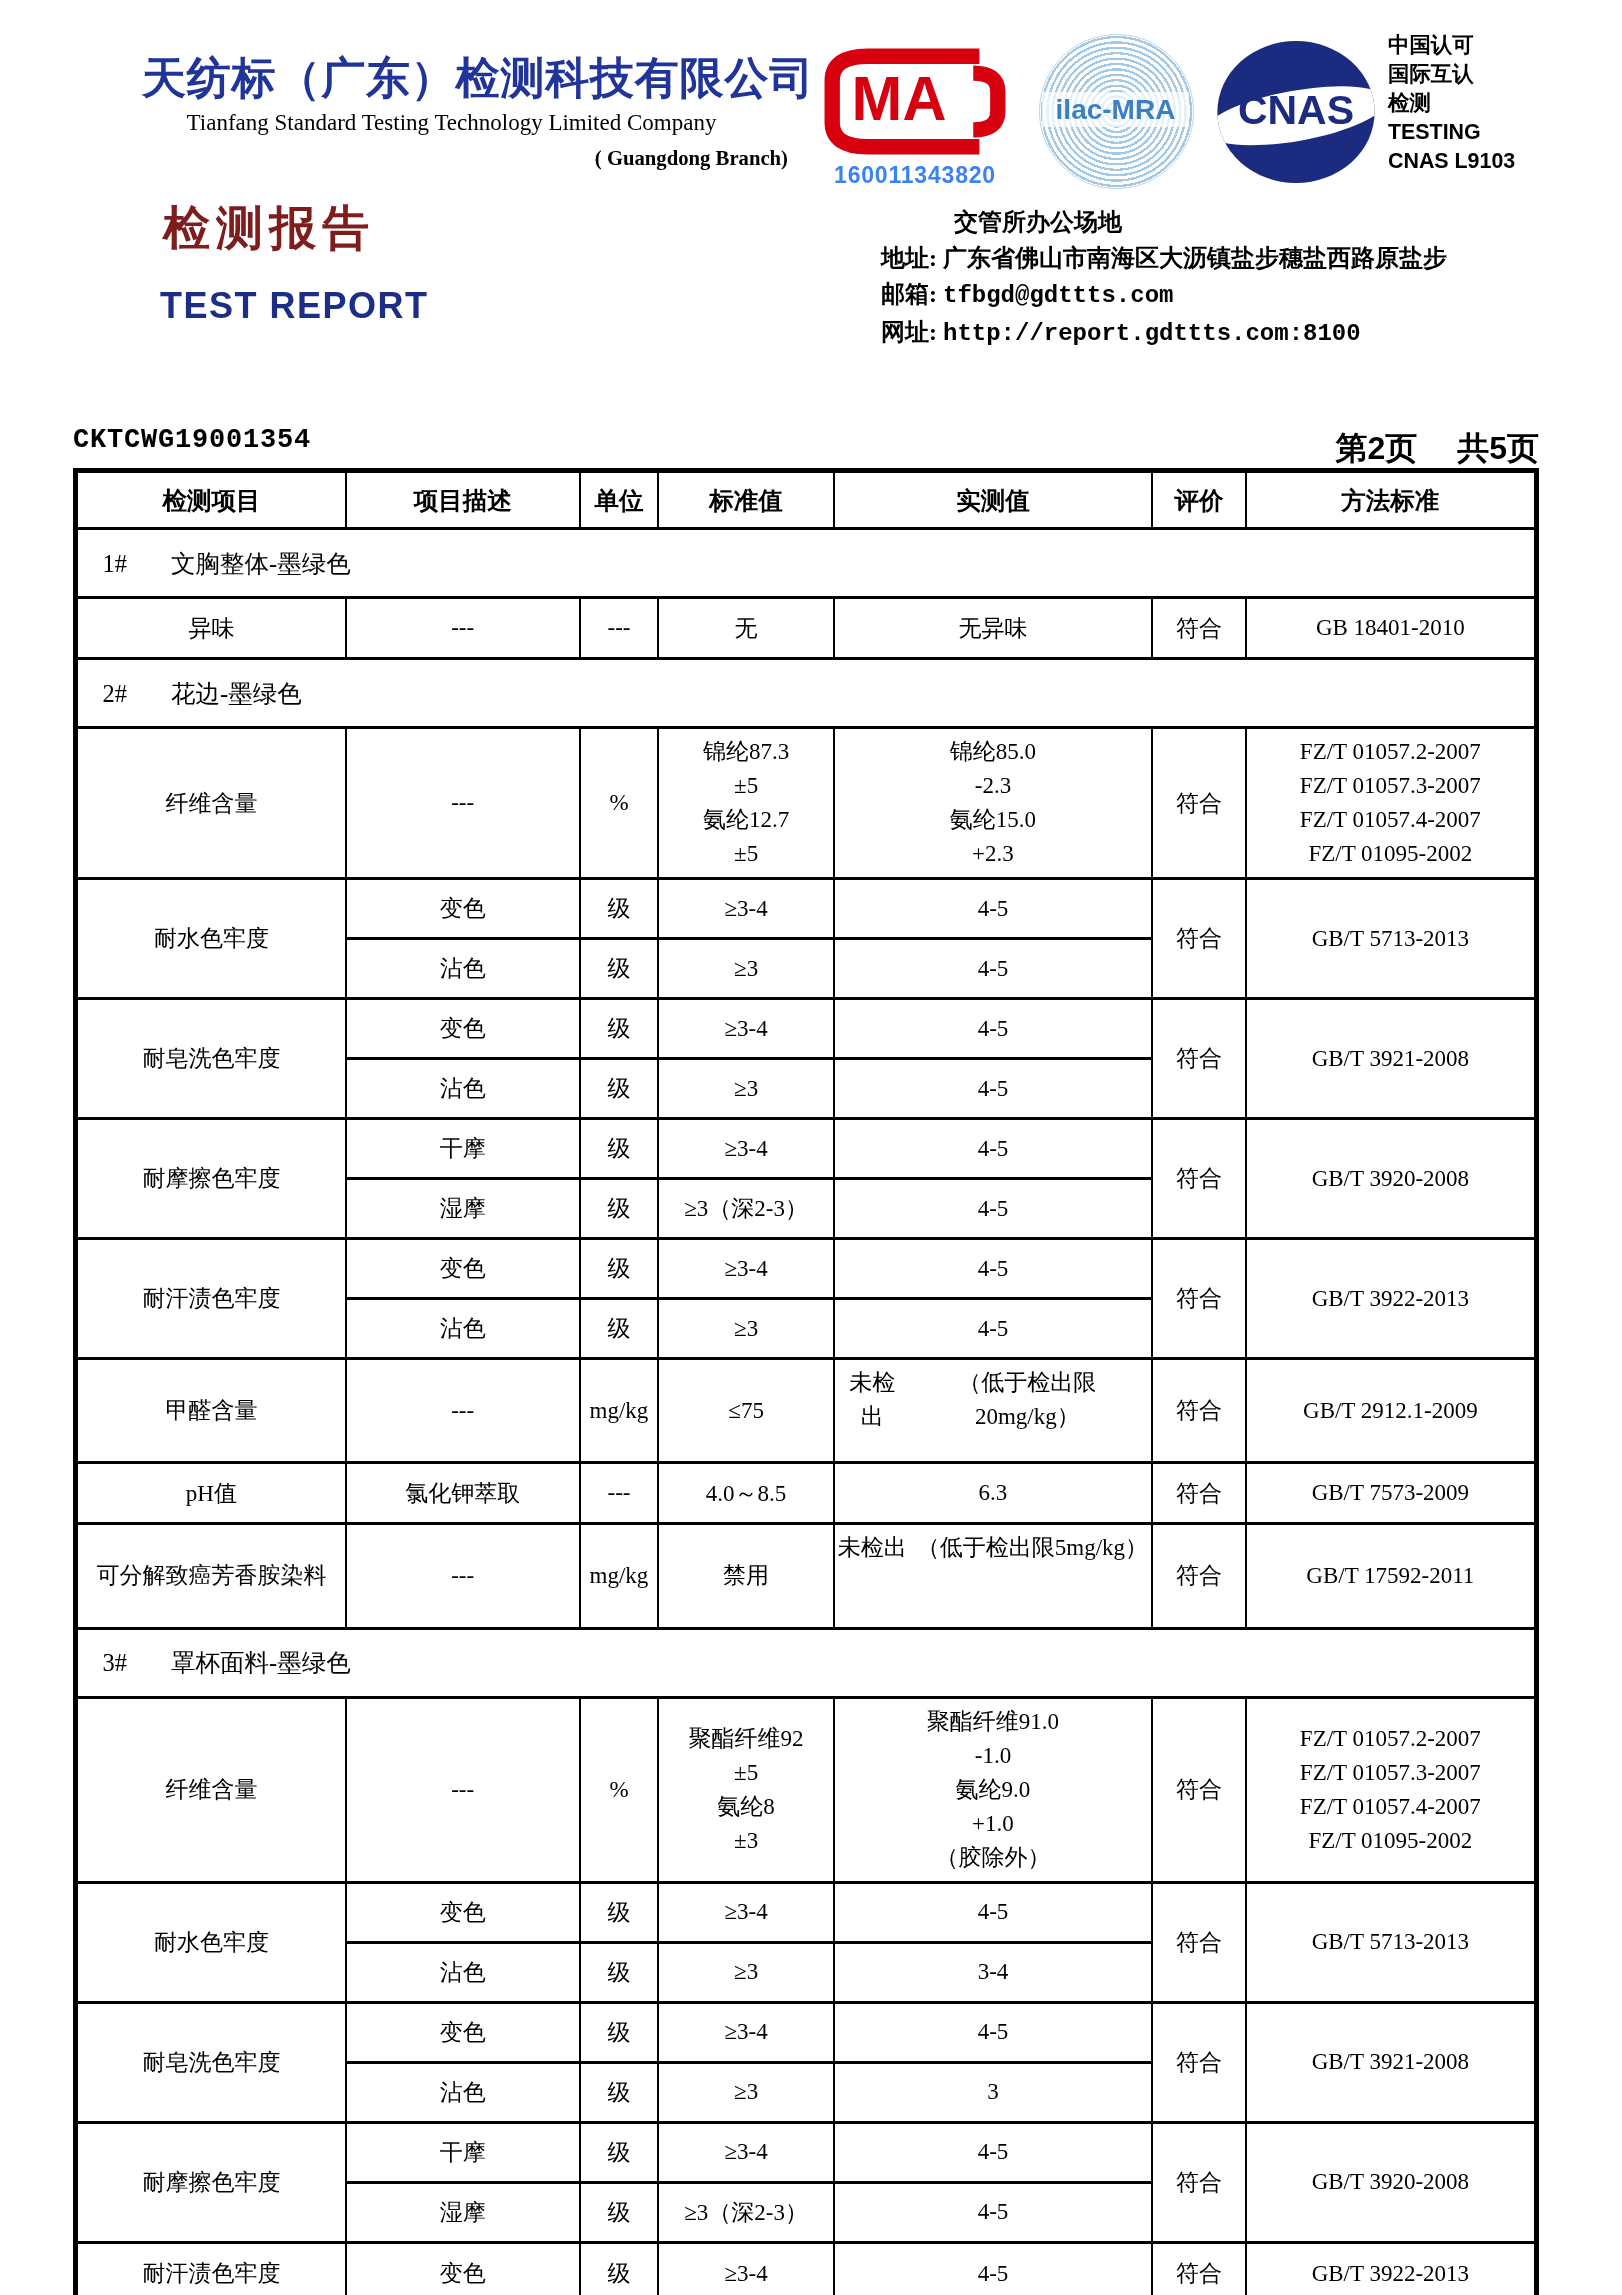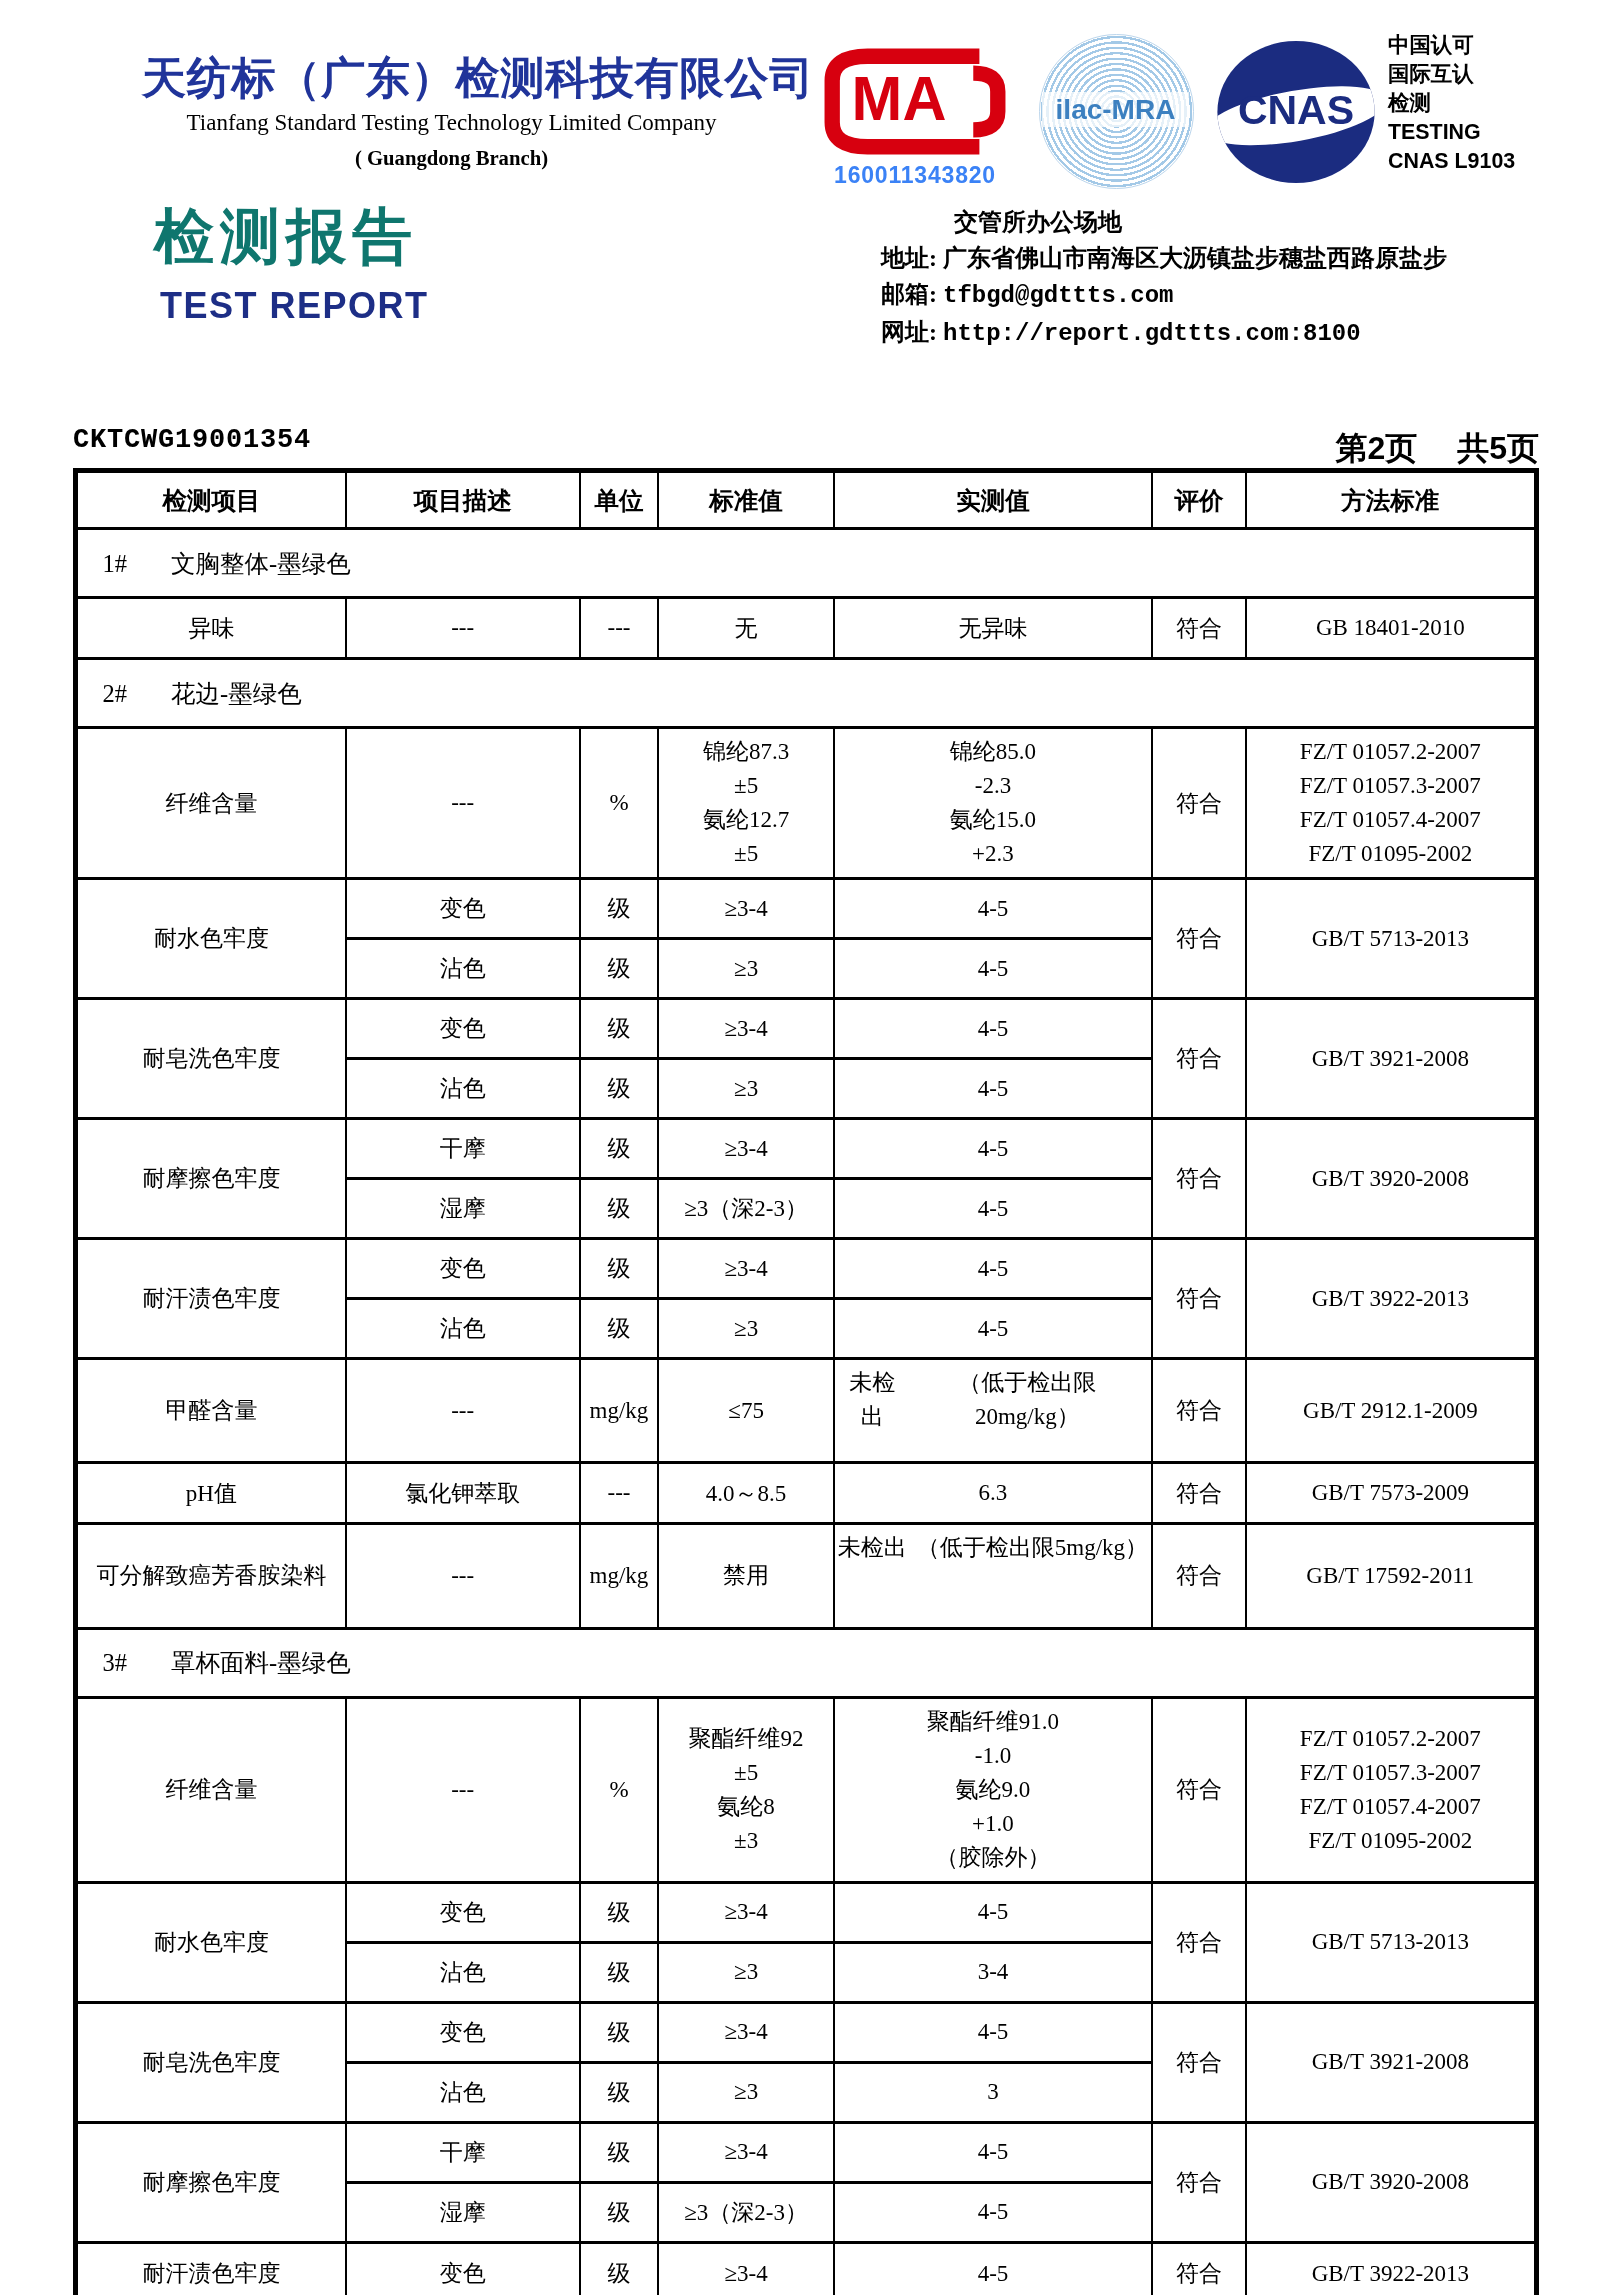--- a/index.html
+++ b/index.html
@@ -4,22 +4,22 @@
 <style>
   html,body{margin:0;padding:0}
   body{width:1622px;height:2295px;background:#ffffff;position:relative;overflow:hidden;
        font-family:"Liberation Serif","DejaVu Serif",serif;color:#000}
   .abs{position:absolute}
 
   
   .company-cn{left:142px;top:49px;font-size:44px;font-weight:700;color:#20349a;
               font-family:"Liberation Sans","DejaVu Sans",sans-serif;letter-spacing:0.8px;white-space:nowrap}
   .company-en{left:115px;top:110px;width:673px;text-align:center;font-size:23px;font-weight:400}
-  .branch-en{left:115px;top:147px;width:673px;text-align:center;font-size:20.7px;font-weight:700}
-  .title-cn{left:154px;top:197px;font-size:60px;color:#0f766e;font-weight:600;letter-spacing:6.1px;white-space:nowrap}
+  .branch-en{left:115px;top:147px;width:673px;text-align:right;font-size:20.7px;font-weight:700}
+  .title-cn{left:163px;top:197px;font-size:47px;color:#7f1d1d;font-weight:600;letter-spacing:6.1px;white-space:nowrap}
   .title-en{left:160px;top:285px;font-size:36px;color:#1d2e86;font-weight:800;letter-spacing:1.5px;
             font-family:Liberation Sans, sans-serif;white-space:nowrap}
 
   
   .cma-svg{left:823px;top:47px;width:184px;height:109px}
   .cma-ma{left:834px;top:64px;width:130px;text-align:center;font-size:61px;font-weight:800;color:#d7000f;
           font-family:"Liberation Sans","DejaVu Sans",sans-serif;transform:scaleY(1.02)}
   .cma-num{left:820px;top:162px;width:190px;text-align:center;font-size:23px;font-weight:800;color:#3b82f6;
            font-family:"Liberation Sans","DejaVu Sans",sans-serif;letter-spacing:0.8px}
   .ilac-circle{left:1039px;top:34px;width:153px;height:153px;border-radius:50%;

